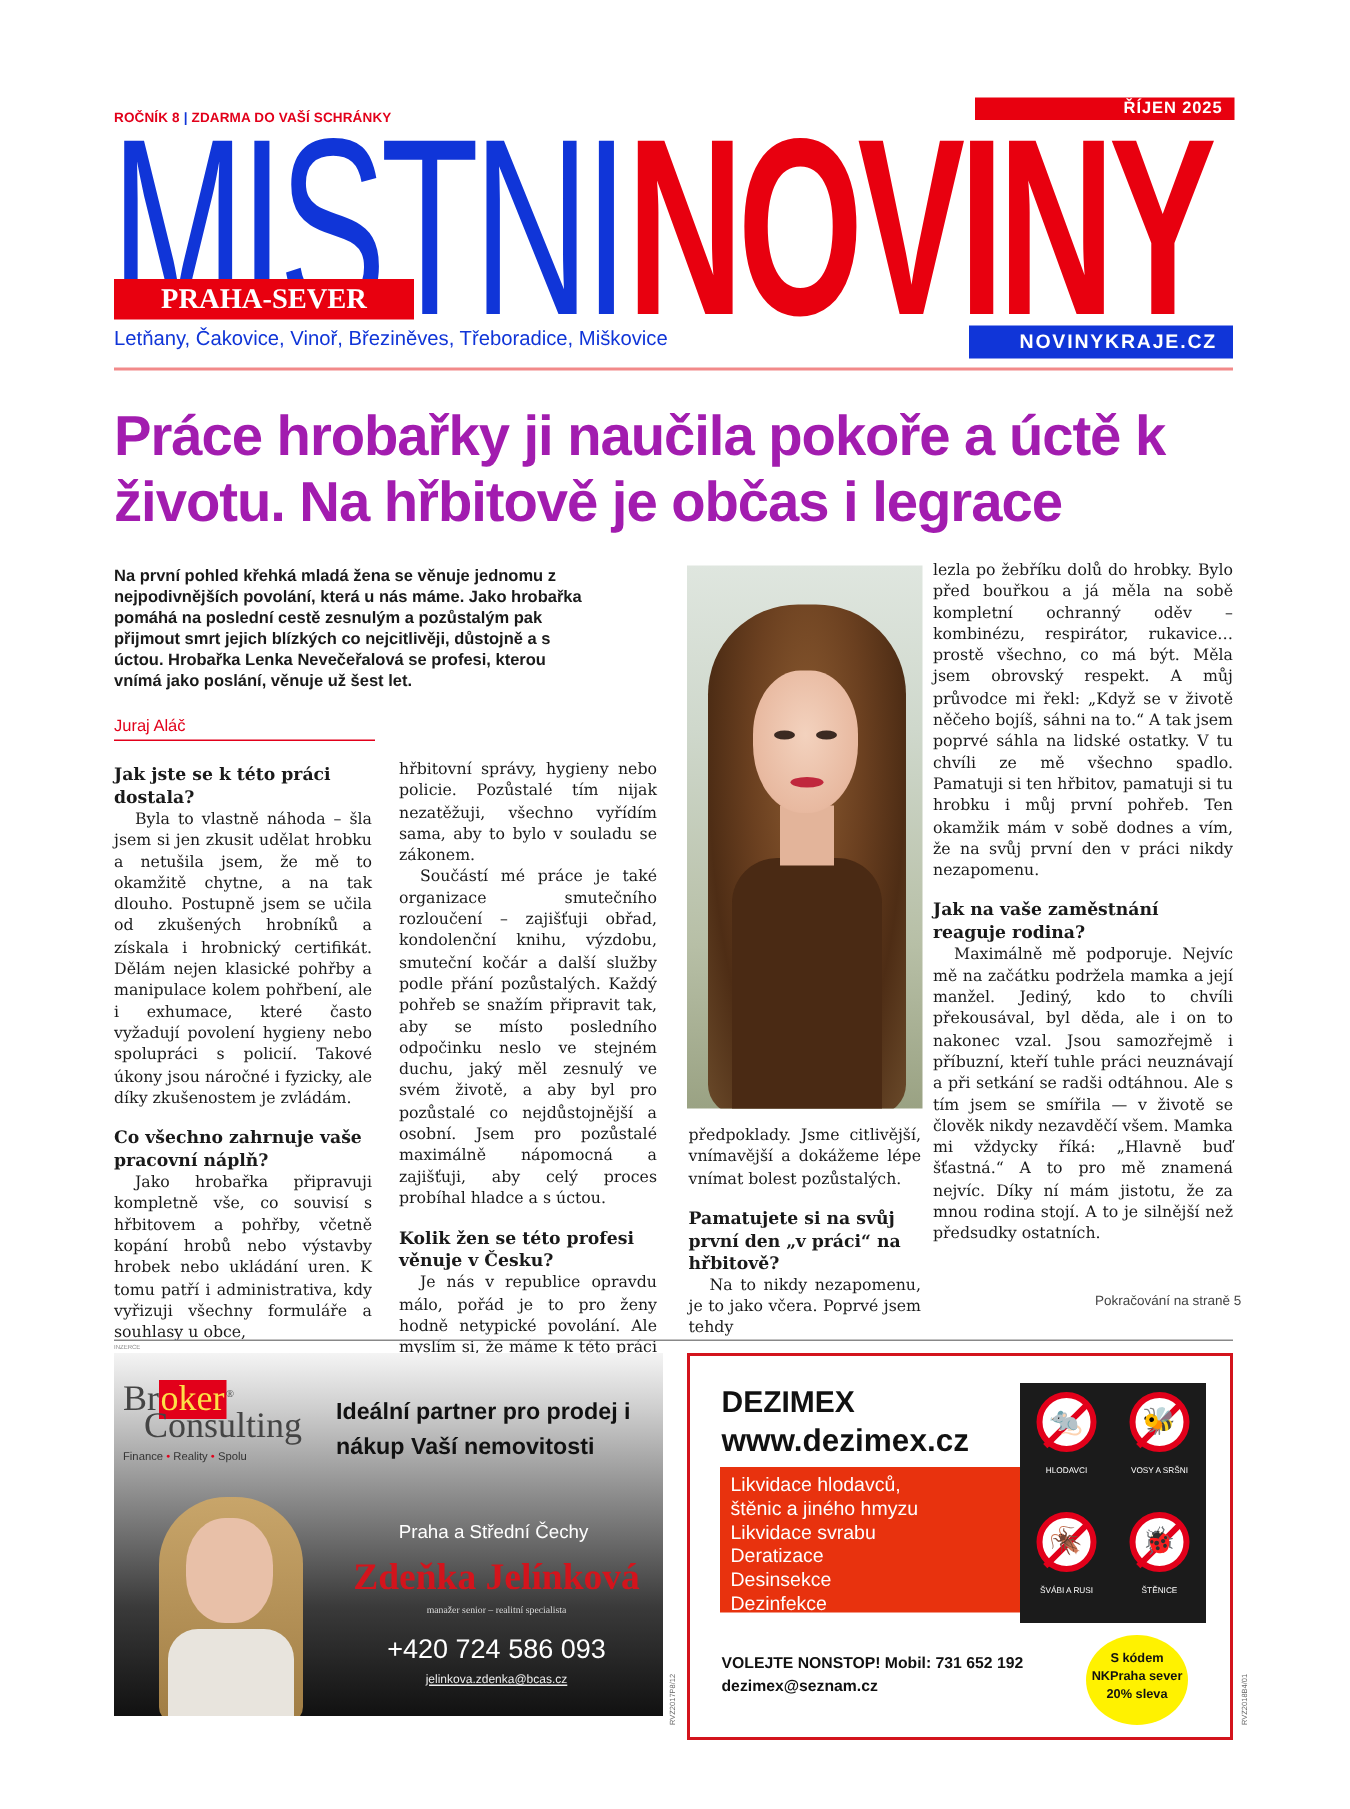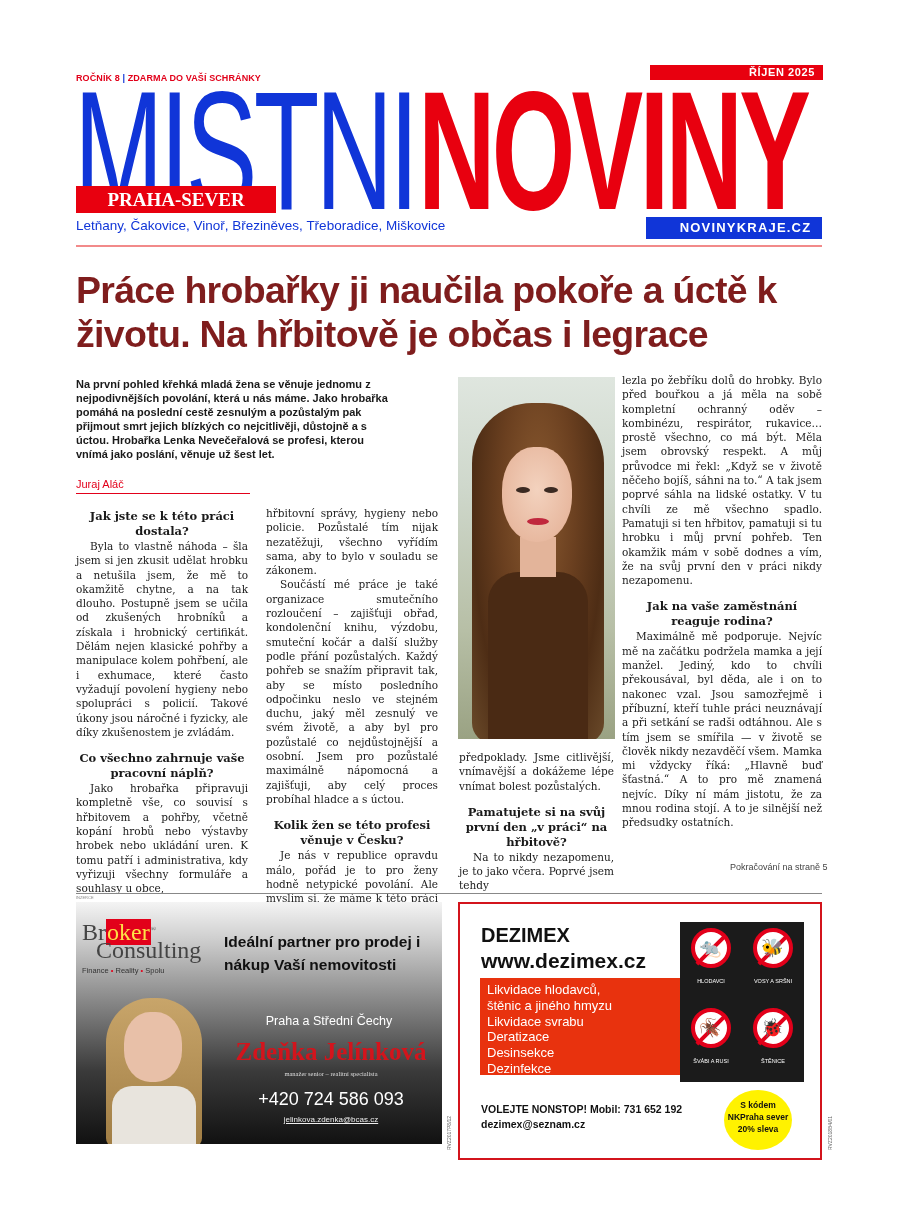--- a/index.html
+++ b/index.html
@@ -42,42 +42,42 @@
     font-family: "Liberation Sans", sans-serif; font-weight: bold; font-size: 13px; line-height: 22px;
     letter-spacing: 1.2px;
     padding-left: 23px;
   }
   .mast-rule { position: absolute; left: 76px; top: 245px; width: 746px; height: 2px; background: #f28a8a; }
 
   
   .headline {
     position: absolute; left: 76px; top: 268px; width: 760px;
     font-family: "Liberation Sans", sans-serif; font-weight: bold;
-    font-size: 37.5px; line-height: 44px; color: #7f1d1d; letter-spacing: -0.7px;
+    font-size: 37.5px; line-height: 44px; color: #a21caf; letter-spacing: -0.7px;
   }
 
   
   .lead {
     position: absolute; left: 76px; top: 377px; width: 312px;
     font-family: "Liberation Sans", sans-serif; font-weight: bold;
     font-size: 11px; line-height: 14px; color: #1a1a1a;
   }
   .byline {
     position: absolute; left: 76px; top: 478px; width: 174px;
     font-family: "Liberation Sans", sans-serif; font-size: 11px; color: #e2001a;
     padding-bottom: 3px; border-bottom: 1px solid #e2001a;
   }
 
   
   .col {
     position: absolute; font-size: 10.5px; line-height: 14.3px; text-align: justify; color: #1a1a1a;
     hyphens: auto;
   }
   .col p { text-indent: 14px; }
-  .col h3 { font-size: 11.5px; line-height: 15px; font-weight: bold; text-align: center; margin-top: 12px; }
+  .col h3 { font-size: 11.5px; line-height: 15px; font-weight: bold; text-align: left; margin-top: 12px; }
   .col h3:first-child { margin-top: 0; }
   .col1 { left: 76px; top: 509px; width: 172px; }
   .col2 { left: 266px; top: 486px; width: 172px; margin-top: 20px; }
   .col3 { left: 459px; top: 750px; width: 155px; }
   .col4 { left: 622px; top: 373px; width: 200px; }
   .continued {
     position: absolute; left: 730px; top: 862px;
     font-family: "Liberation Sans", sans-serif; font-size: 9px; color: #444;
   }
 

